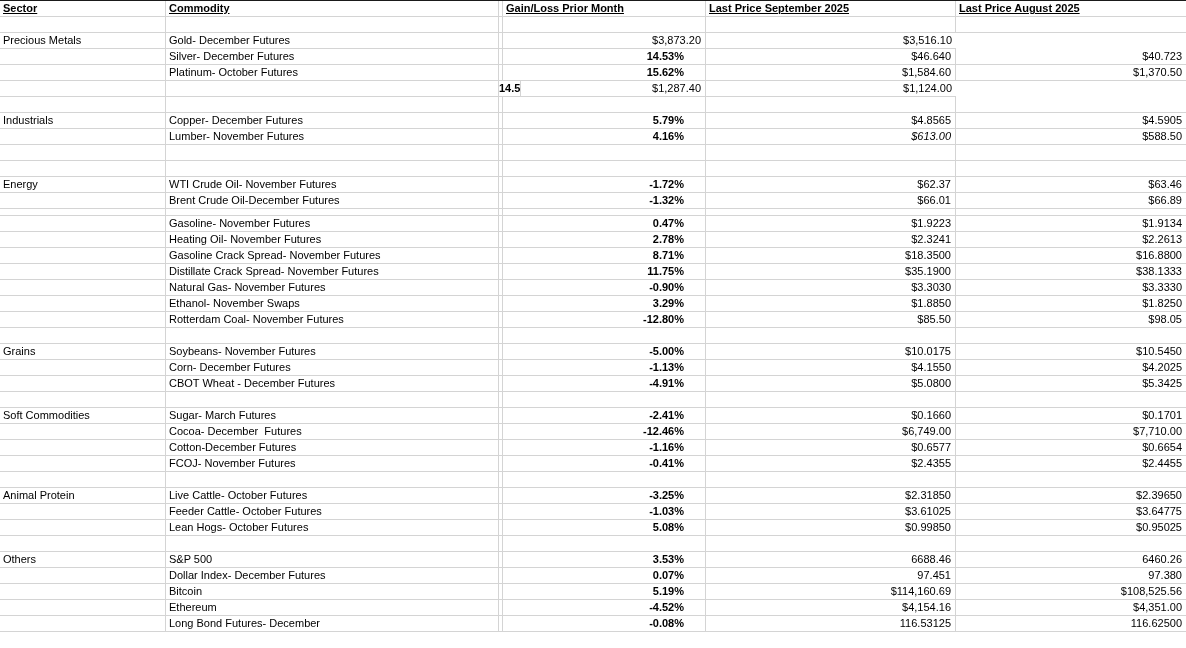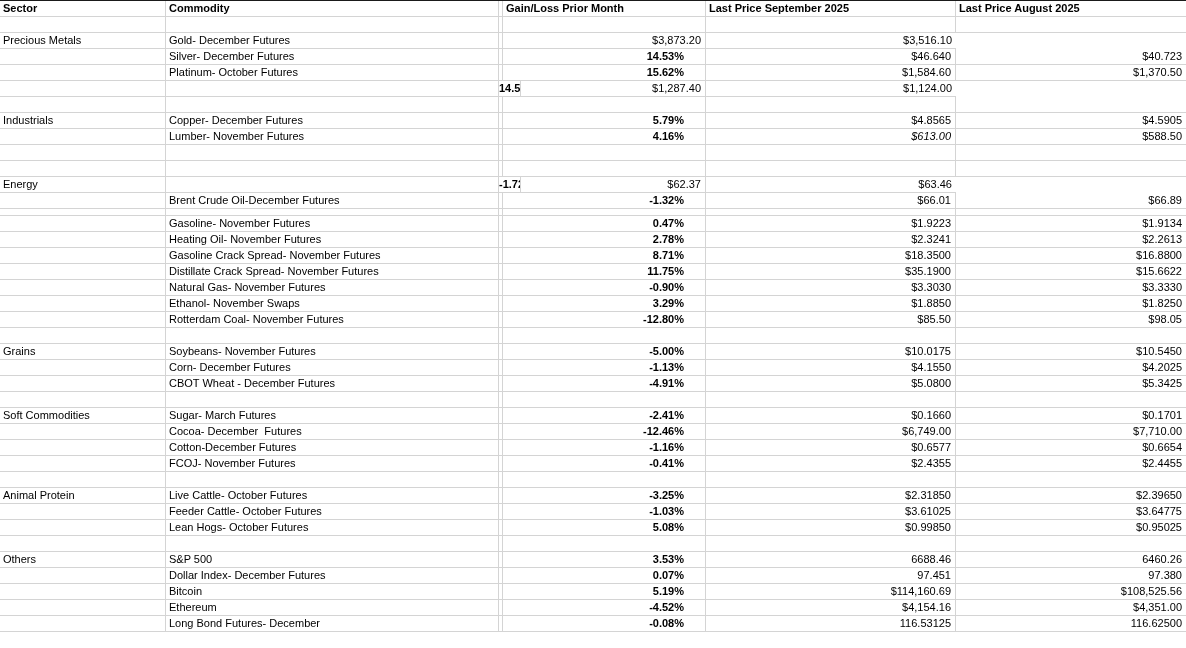--- a/index.html
+++ b/index.html
@@ -41,21 +41,21 @@
   .header-row .cell{
     font-weight:bold;
   }
   .header-row .c-gain,
   .header-row .c-sep,
   .header-row .c-aug{
     text-align:left;
     padding-left:3px;
     font-style:normal;
   }
-  .header-row .cell span{margin-top:48px;}
+  .header-row .cell span{text-decoration:underline;margin-top:48px;}
 </style>
 </head>
 <body>
 
 <div class="sheet">
   <div class="row header-row">
     <div class="cell c-sector"><span>Sector</span></div>
     <div class="cell c-commodity"><span>Commodity</span></div>
     <div class="cell c-spacer"></div>
     <div class="cell c-gain"><span>Gain/Loss Prior Month</span></div>
@@ -136,20 +136,21 @@
       <div class="row">
         <div class="cell c-sector"></div>
         <div class="cell c-commodity"></div>
         <div class="cell c-spacer"></div>
         <div class="cell c-gain"></div>
         <div class="cell c-sep"></div>
         <div class="cell c-aug"></div>
       </div>
       <div class="row">
         <div class="cell c-sector">Energy</div>
+        <div class="cell c-commodity">WTI Crude Oil- November Futures</div>
         <div class="cell c-spacer"></div>
         <div class="cell c-gain">-1.72%</div>
         <div class="cell c-sep">$62.37</div>
         <div class="cell c-aug">$63.46</div>
       </div>
       <div class="row">
         <div class="cell c-sector"></div>
         <div class="cell c-commodity">Brent Crude Oil-December Futures</div>
         <div class="cell c-spacer"></div>
         <div class="cell c-gain">-1.32%</div>
@@ -187,21 +188,21 @@
         <div class="cell c-gain">8.71%</div>
         <div class="cell c-sep">$18.3500</div>
         <div class="cell c-aug">$16.8800</div>
       </div>
       <div class="row">
         <div class="cell c-sector"></div>
         <div class="cell c-commodity">Distillate Crack Spread- November Futures</div>
         <div class="cell c-spacer"></div>
         <div class="cell c-gain">11.75%</div>
         <div class="cell c-sep">$35.1900</div>
-        <div class="cell c-aug">$15.6622</div>
+        <div class="cell c-aug">$38.1333</div>
       </div>
       <div class="row">
         <div class="cell c-sector"></div>
         <div class="cell c-commodity">Natural Gas- November Futures</div>
         <div class="cell c-spacer"></div>
         <div class="cell c-gain">-0.90%</div>
         <div class="cell c-sep">$3.3030</div>
         <div class="cell c-aug">$3.3330</div>
       </div>
       <div class="row">

